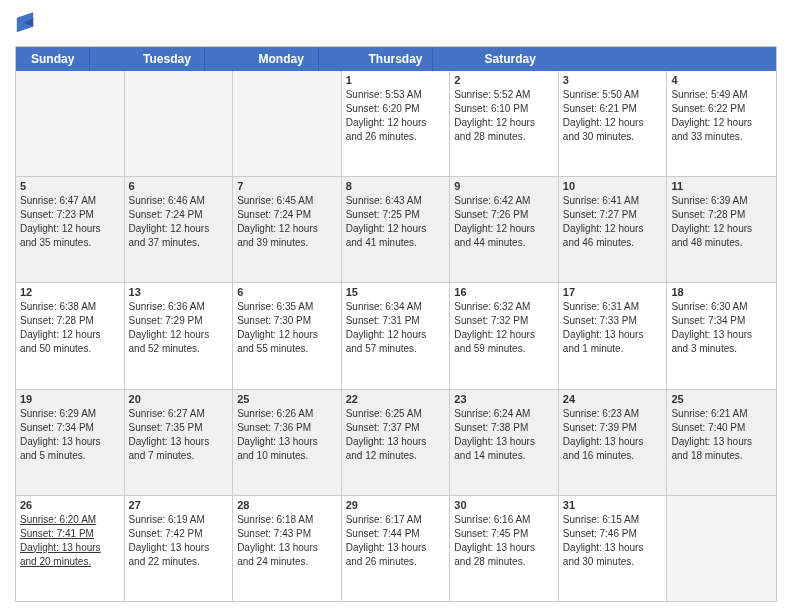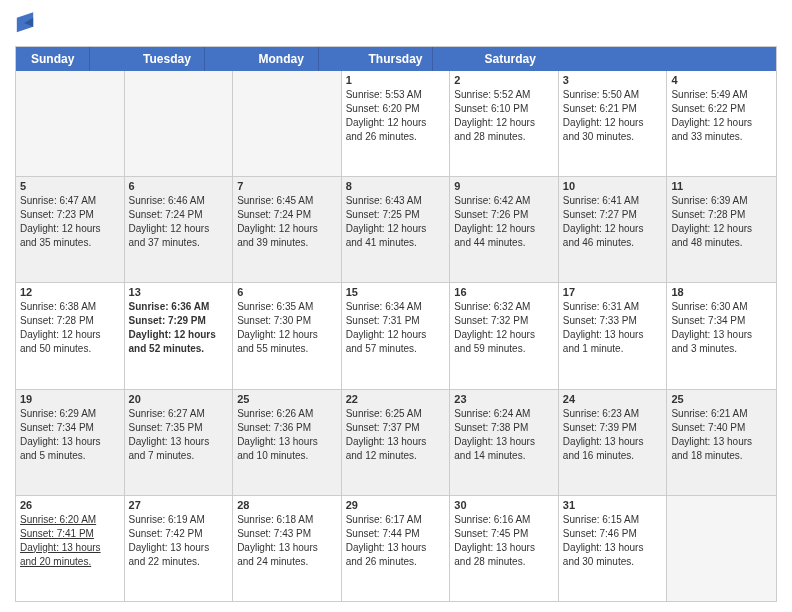--- a/index.html
+++ b/index.html
@@ -231,21 +231,21 @@
         <div class="cal-row">
           <div class="cal-cell">
             <span class="day-num">12</span>
             <div class="cell-text" style="white-space: pre-line;">Sunrise: 6:38 AM
 Sunset: 7:28 PM
 Daylight: 12 hours
 and 50 minutes.</div>
           </div>
           <div class="cal-cell">
             <span class="day-num">13</span>
-            <div class="cell-text" style="white-space: pre-line; font-weight: bold;">Sunrise: 6:36 AM
+            <div class="cell-text" style="white-space: pre-line;">Sunrise: 6:36 AM
 Sunset: 7:29 PM
 Daylight: 12 hours
 and 52 minutes.</div>
           </div>
           <div class="cal-cell">
             <span class="day-num">6</span>
             <div class="cell-text" style="white-space: pre-line;">Sunrise: 6:35 AM
 Sunset: 7:30 PM
 Daylight: 12 hours
 and 55 minutes.</div>

